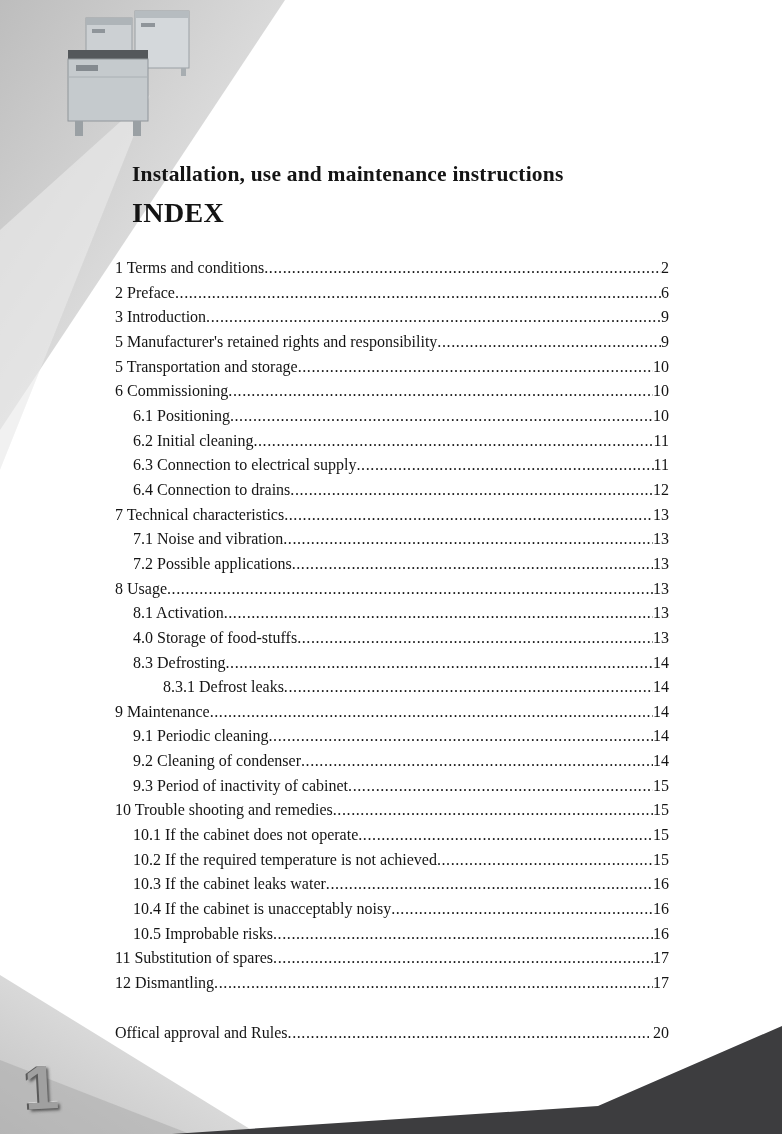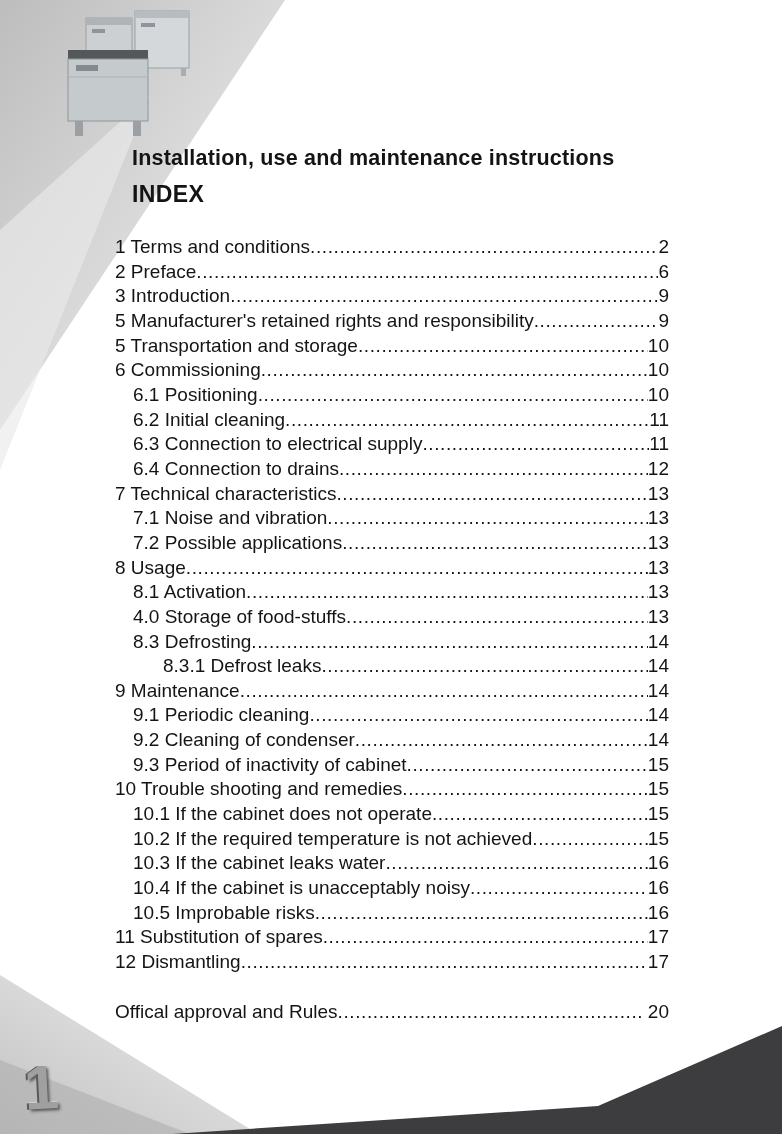--- a/index.html
+++ b/index.html
@@ -7,24 +7,24 @@
   body {
     width: 782px; height: 1134px;
     position: relative;
     background: #ffffff;
     font-family: "Liberation Sans", sans-serif;
     color: #141414;
     overflow: hidden;
   }
   .bg-svg { position: absolute; left: 0; top: 0; z-index: 0; }
   .illustration { position: absolute; left: 48px; top: 2px; z-index: 2; }
-  .content { position: absolute; left: 115px; top: 146px; width: 554px; z-index: 3; }
+  .content { position: absolute; left: 115px; top: 162px; width: 554px; z-index: 3; font-family: Liberation Serif, serif; }
   .doc-title { font-size: 21.5px; font-weight: bold; margin: 0 0 10px 17px; letter-spacing: 0.2px; }
-  .index-heading { font-size: 23px; font-weight: bold; margin: 0 0 27px 17px; letter-spacing: 0.4px; }
-  .toc-row { display: flex; align-items: flex-end; font-size: 19px; line-height: 24.65px; }
+  .index-heading { font-size: 28px; font-weight: bold; margin: 0 0 27px 17px; letter-spacing: 0.4px; }
+  .toc-row { display: flex; align-items: flex-end; font-size: 16px; line-height: 24.65px; }
   .toc-label { white-space: nowrap; }
   .toc-leader { flex: 1 1 auto; overflow: hidden; white-space: nowrap; min-width: 0; }
   .toc-leader::after {
     content: "........................................................................................................................................................................................................................................................";
     letter-spacing: 0.6px;
   }
   .toc-page { white-space: pre; }
   .indent-0 { padding-left: 0; }
   .indent-1 { padding-left: 18px; }
   .indent-2 { padding-left: 48px; }

